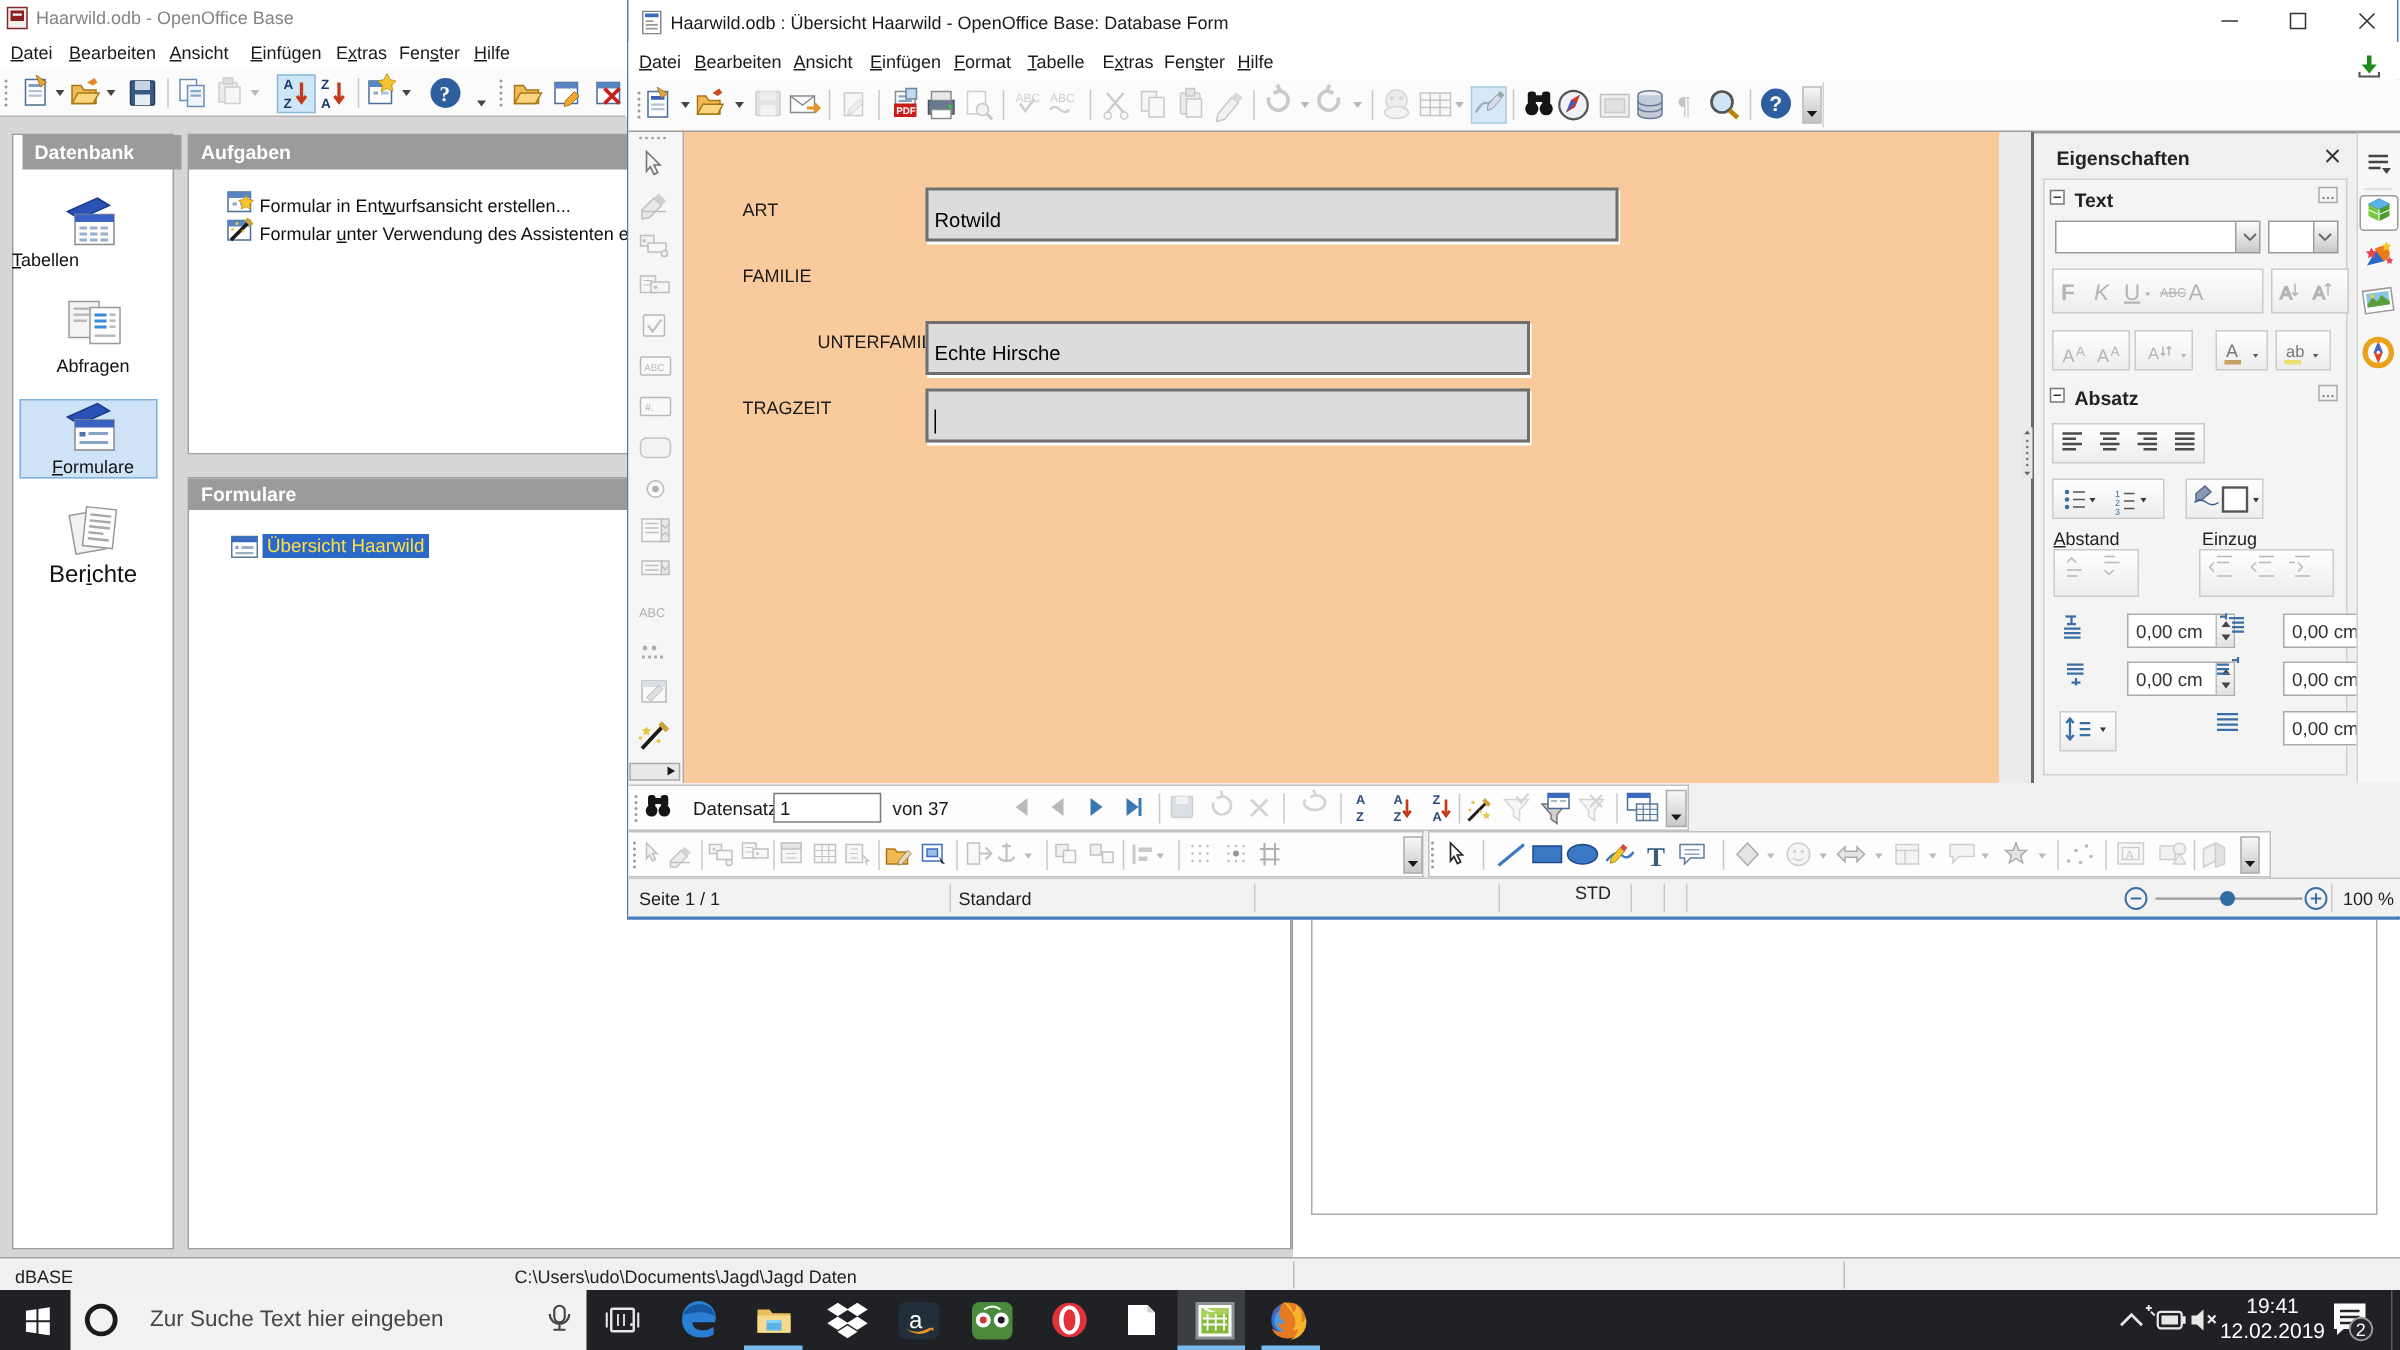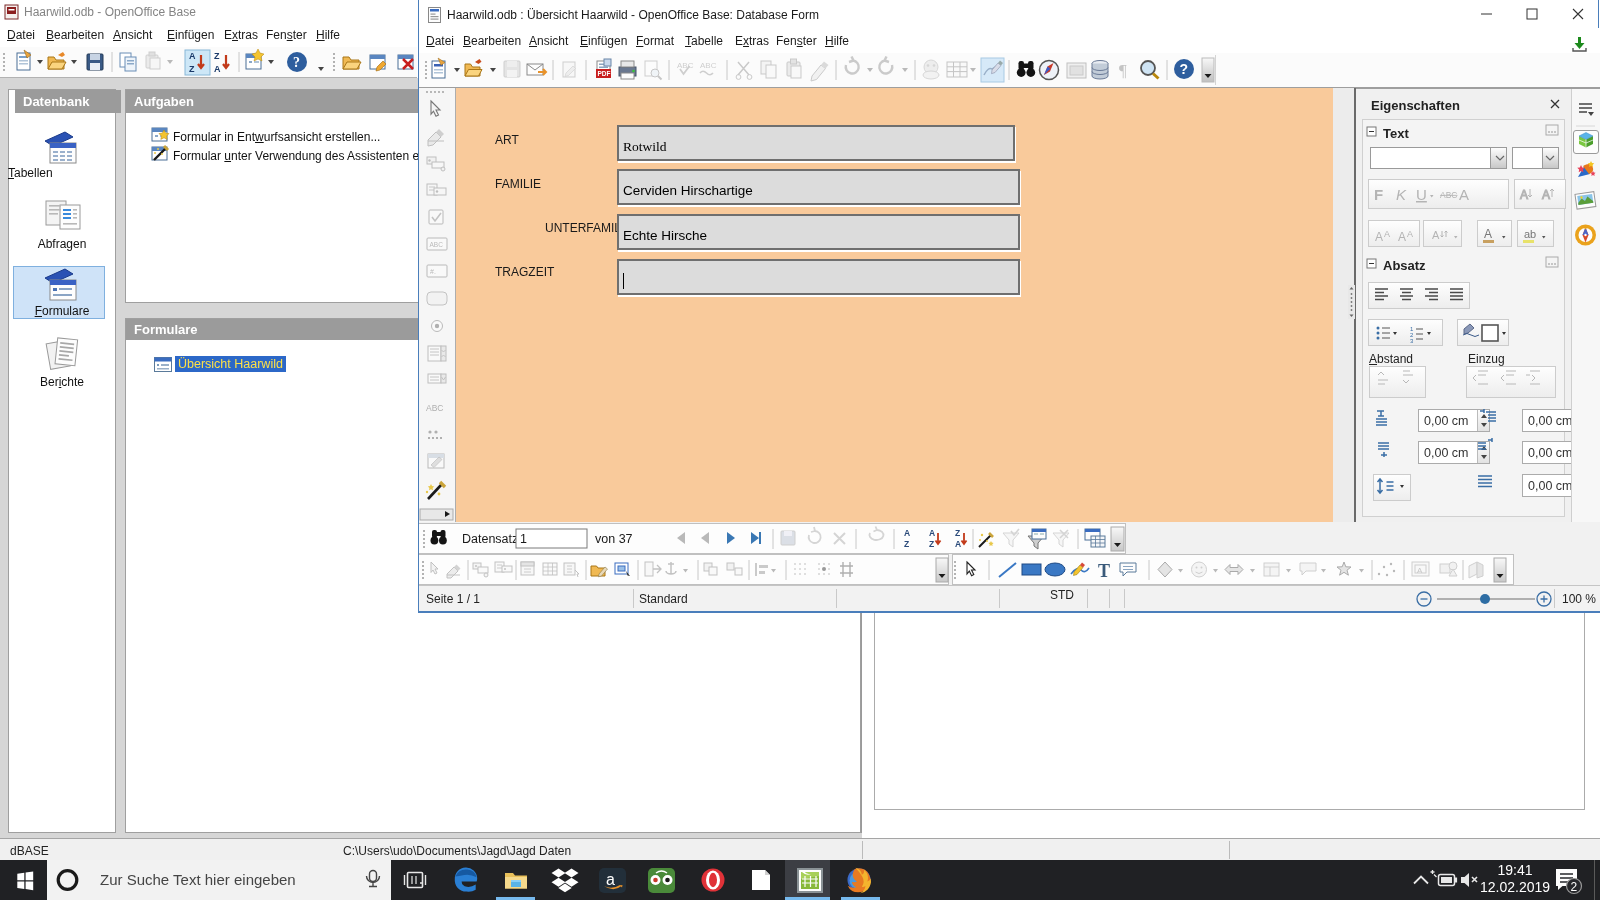--- a/index.html
+++ b/index.html
@@ -193,21 +193,21 @@
             <rect x="51" y="238" width="14" height="1.6"></rect>
             <rect x="51" y="242" width="10" height="1.6"></rect>
             <rect x="51" y="246" width="14" height="1.6"></rect>
           </g>
         </g>
     </g>
   </svg>
   <div class="abs" style="left:8px;top:166px;width:108px;text-align:left;font-size:12px;color:#111;"><u>T</u>abellen</div>
   <div class="abs" style="left:8px;top:237px;width:108px;text-align:center;font-size:12px;color:#111;">Abfragen</div>
   <div class="abs" style="left:8px;top:304px;width:108px;text-align:center;font-size:12px;color:#111;"><u>F</u>ormulare</div>
-  <div class="abs" style="left:8px;top:375px;width:108px;text-align:center;font-size:12px;color:#111;">Ber<u>i</u>chte</div>
+  <div class="abs" style="left:8px;top:375px;width:108px;text-align:center;font-size:16px;color:#111;">Ber<u>i</u>chte</div>
 
   <div class="abs" style="left:125px;top:89px;width:736px;height:214px;background:#ffffff;border:1px solid #9f9f9f;"></div>
   <div class="abs hdr" style="left:126px;top:90px;width:734px;height:23px;">Aufgaben</div>
   <svg class="abs" id="taskicons" style="left:150px;top:126px;" width="24" height="36" viewBox="0 0 24 36">
     <rect x="2" y="2" width="15" height="13" fill="#fff" stroke="#4a6e96"></rect>
       <rect x="2" y="2" width="15" height="4" fill="#5a86c0"></rect>
     <rect x="5" y="9" width="3" height="2" fill="#8aa8c8"></rect>
       <rect x="10" y="9" width="5" height="2" fill="#b0c4d8"></rect>
     <path d="M14 4 l1.6 3 3.4 0.6 -2.4 2.4 0.6 3.4 -3.2 -1.6 -3.2 1.6 0.6 -3.4 -2.4 -2.4 3.4 -0.6 z" fill="#f4c430" stroke="#b8860b" stroke-width="0.5"></path>
     <rect x="2" y="21" width="15" height="13" fill="#fff" stroke="#4a6e96"></rect>
@@ -518,22 +518,21 @@
       </g>
     <rect x="1" y="421" width="33" height="11" fill="#e8e8e8" stroke="#aaa"></rect>
     <path d="M26 423 l5 3 -5 3 z" fill="#1a1a1a"></path>
   </svg>
 
   <div class="abs" style="left:37px;top:88px;width:877px;height:434px;background:#f9ca9b;">
     <div class="abs" style="left:39px;top:45px;font-size:12px;color:#1a1a1a;">ART</div>
     <div class="abs" style="left:39px;top:89px;font-size:12px;color:#1a1a1a;">FAMILIE</div>
     <div class="abs" style="left:49px;top:133px;font-size:12px;color:#1a1a1a;margin-left:40px;">UNTERFAMIL</div>
     <div class="abs" style="left:39px;top:177px;font-size:12px;color:#1a1a1a;">TRAGZEIT</div>
-    <div class="abs fld" style="left:161px;top:37px;width:398px;height:36px;font-family:Liberation Serif, serif;">Rotwild</div>
-    <div class="abs fld" style="left:161px;top:81px;width:403px;height:36px;">Cerviden Hirschartige</div>
+    <div class="abs fld" style="left:161px;top:37px;width:462px;height:36px;">Rotwild</div>
     <div class="abs fld" style="left:161px;top:126px;width:403px;height:36px;">Echte Hirsche</div>
     <div class="abs fld" style="left:161px;top:171px;width:403px;height:36px;"><span style="display:inline-block;width:1px;height:16px;background:#000;vertical-align:middle;"></span></div>
   </div>
 
   <div class="abs" style="left:914px;top:88px;width:21px;height:434px;background:#ececec;"></div>
   <div class="abs" style="left:935px;top:88px;width:2px;height:434px;background:#6a6a6a;"></div>
   <div class="abs" style="left:929px;top:285px;width:7px;height:34px;background:#e8e8e8;"></div>
   <svg class="abs" style="left:929px;top:285px;" width="7" height="34" viewBox="0 0 7 34">
       <path d="M3.5 2 l2 2.5 h-4 z" fill="#666"></path>
       <g fill="#777">

